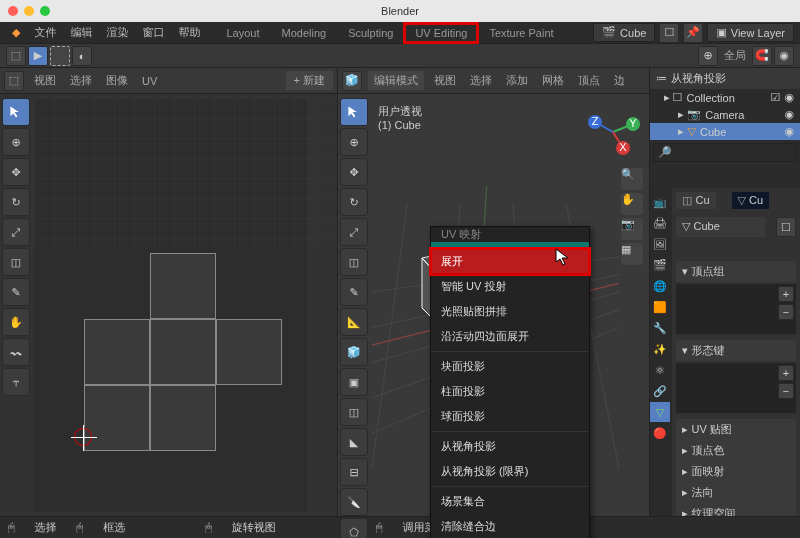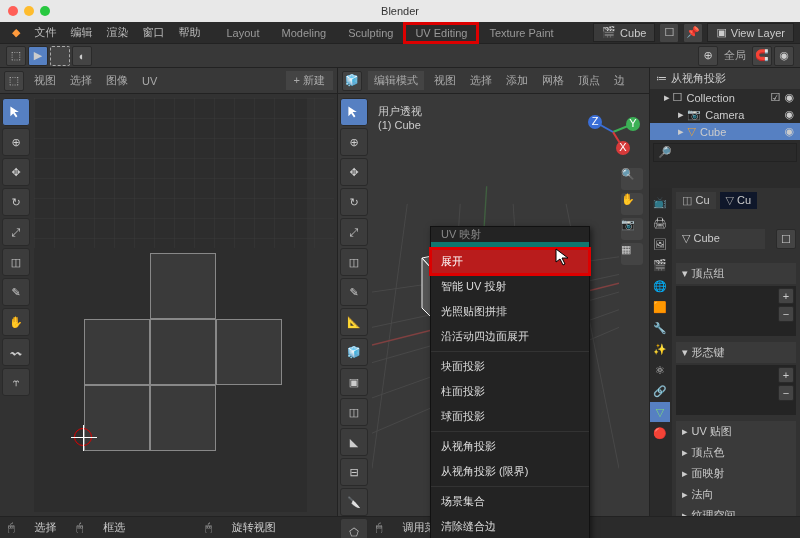--- a/index.html
+++ b/index.html
@@ -289,25 +289,25 @@
         <div class="prop-tab">🌐</div>
         <div class="prop-tab">🟧</div>
         <div class="prop-tab">🔧</div>
         <div class="prop-tab">✨</div>
         <div class="prop-tab">⚛</div>
         <div class="prop-tab">🔗</div>
         <div class="prop-tab a" style="color:#7dd87d">▽</div>
         <div class="prop-tab">🔴</div>
       </div>
       <div class="prop-content">
-        <div style="display:flex;gap:4px;margin-bottom:20px">
+        <div style="display:flex;gap:16px;margin-bottom:8px">
           <span class="eh-item" style="background:#3a3a3a;padding:2px 6px">◫ <span>Cu</span></span>
           <span class="eh-item" style="background:#0f172a;padding:2px 6px">▽ <span>Cu</span></span>
         </div>
-        <div style="display:flex;gap:11px;margin-bottom:14px">
+        <div style="display:flex;gap:11px;margin-bottom:24px">
           <span style="background:#3a3a3a;padding:3px 6px;flex:1">▽ <span>Cube</span></span>
           <span class="tb-icon">☐</span>
         </div>
         <div class="prop-section">
           <div class="prop-head">▾ <span>顶点组</span></div>
           <div class="prop-body">
             <div style="position:absolute;right:2px;top:2px;display:flex;flex-direction:column;gap:2px">
               <span class="tb-icon" style="width:16px;height:16px">+</span>
               <span class="tb-icon" style="width:16px;height:16px">−</span>
             </div>

